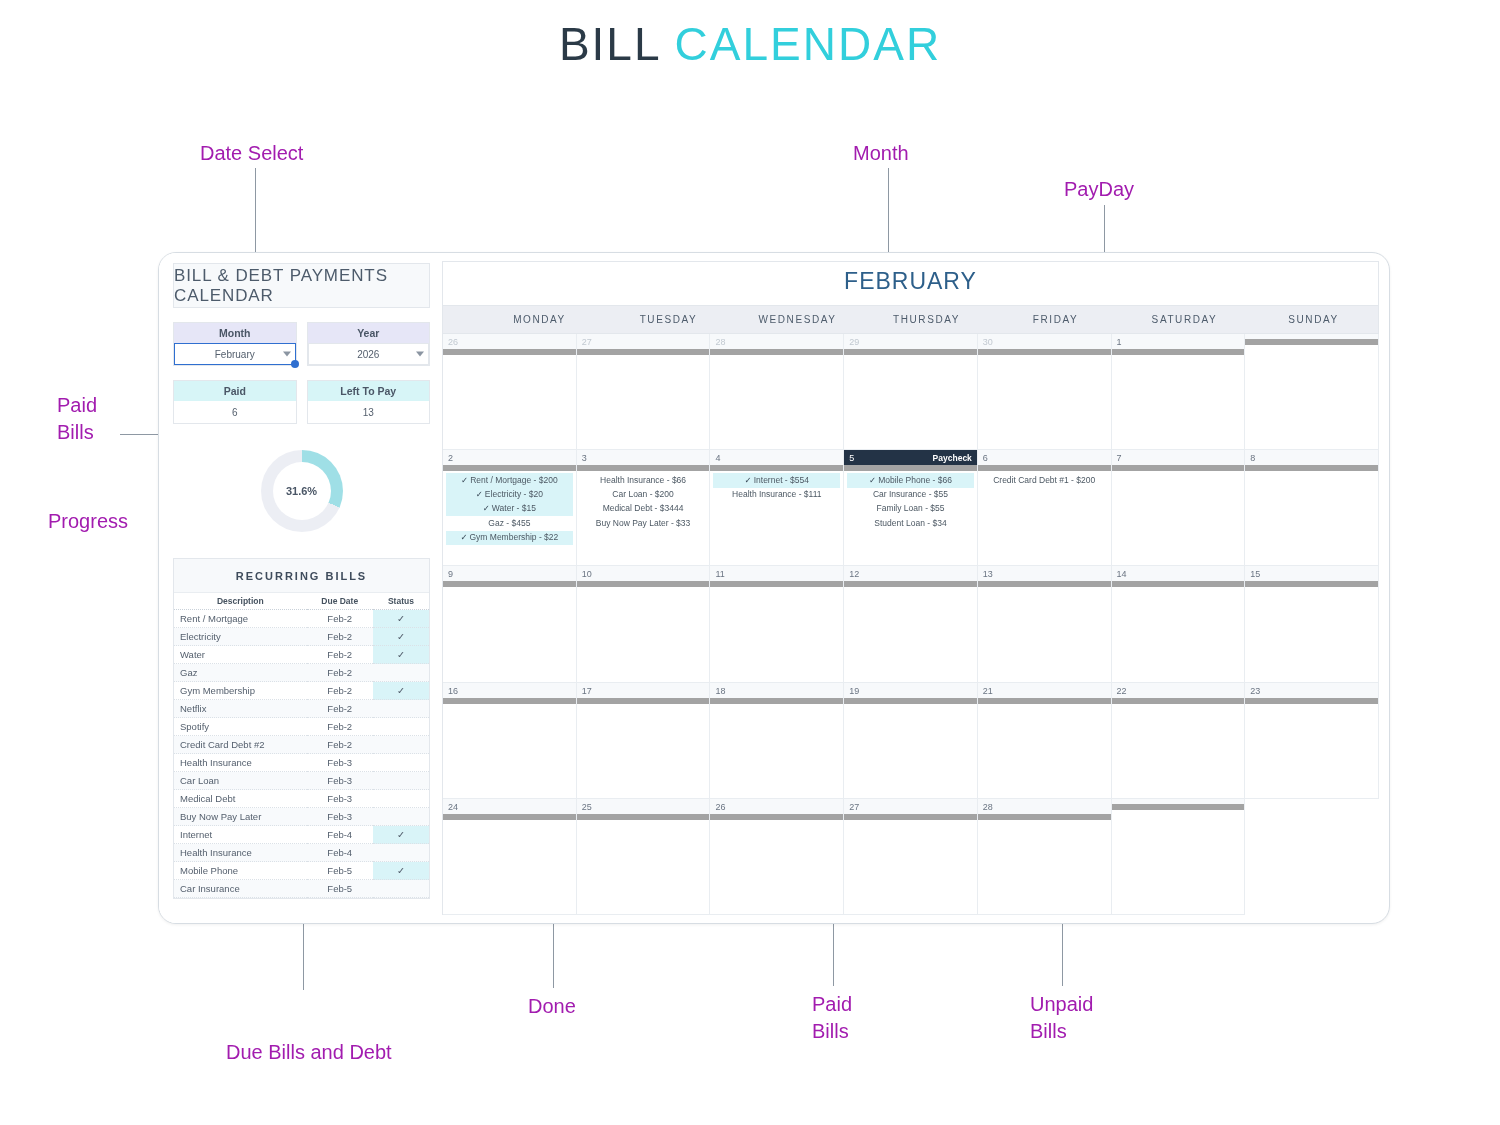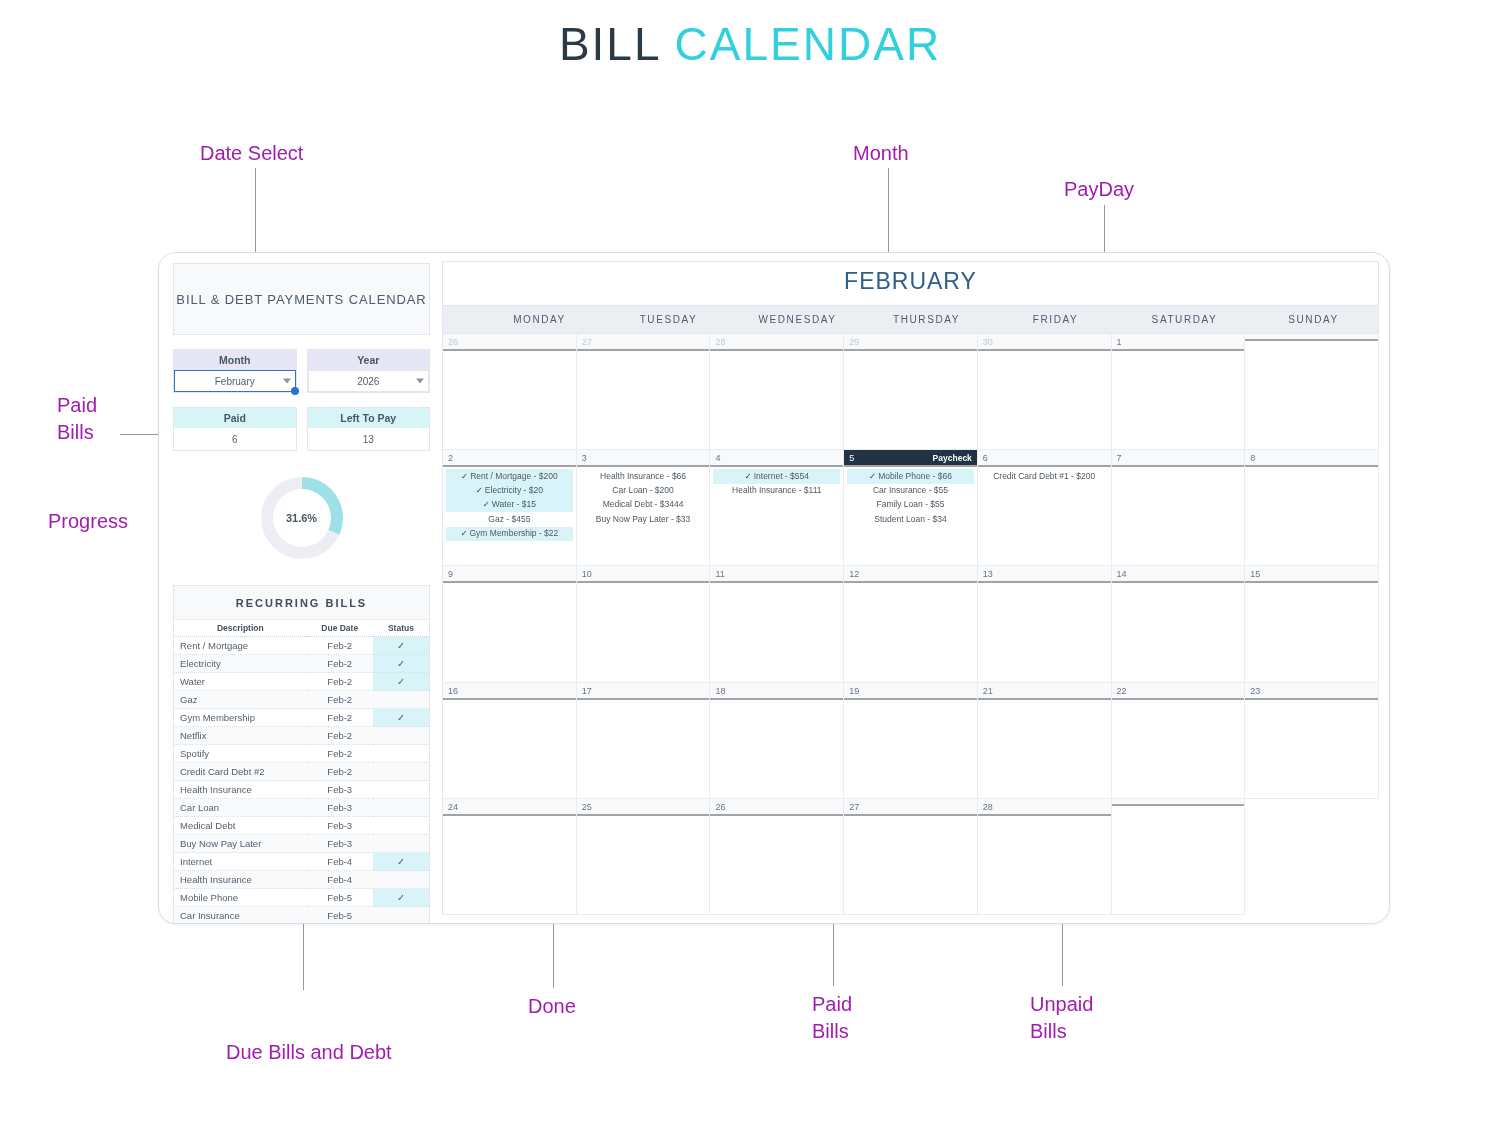--- a/index.html
+++ b/index.html
@@ -50,23 +50,23 @@
 
   
   .sidebar {
     width:283px; flex:0 0 283px;
     padding:10px 12px 8px 14px;
     background:#ffffff;
   }
   .side-head {
     border:1px solid #e3e7ec;
     background:#f7f9fb;
-    height:72px;
+    height:45px;
     display:flex; align-items:center; justify-content:center;
-    font-size:13px; letter-spacing:.9px; color:#4d5b6b;
+    font-size:17px; letter-spacing:.9px; color:#4d5b6b;
   }
   .dual { display:flex; gap:10px; margin-top:14px; }
   .box { flex:1; border:1px solid #e3e7ec; background:#fff; }
   .box .bh {
     height:20px; display:flex; align-items:center; justify-content:center;
     font-size:10.5px; font-weight:bold; color:#4a5666;
   }
   .box .bv {
     height:22px; display:flex; align-items:center; justify-content:center;
     font-size:10px; color:#55606e;
@@ -153,21 +153,21 @@
   }
   .grid { flex:1; display:grid; grid-template-columns:repeat(7,1fr); grid-auto-rows:1fr;
           border-left:1px solid #e3e7ec; }
   .cell {
     border-right:1px solid #e9edf1; border-bottom:1px solid #e9edf1;
     position:relative; padding:0;
     overflow:hidden;
   }
   .cell .dn {
     font-size:9px; color:#6a7482; padding:3px 0 2px 5px;
-    background:#f7f9fb; border-bottom:2px solid #a3a3a3;
+    background:#f7f9fb; border-bottom:6px solid #a3a3a3;
     display:flex; justify-content:space-between; align-items:center;
   }
   .cell.muted .dn { color:#c2c9d1; }
   .cell.payday .dn { background:#233346; color:#fff; }
   .cell.payday .dn .pd { font-size:8.5px; padding-right:5px; font-weight:bold; }
   .items { padding:2px 3px 0; }
   .item {
     font-size:8.5px; color:#4c5863; text-align:center;
     padding:2.5px 2px; line-height:1.1;
     white-space:nowrap;

